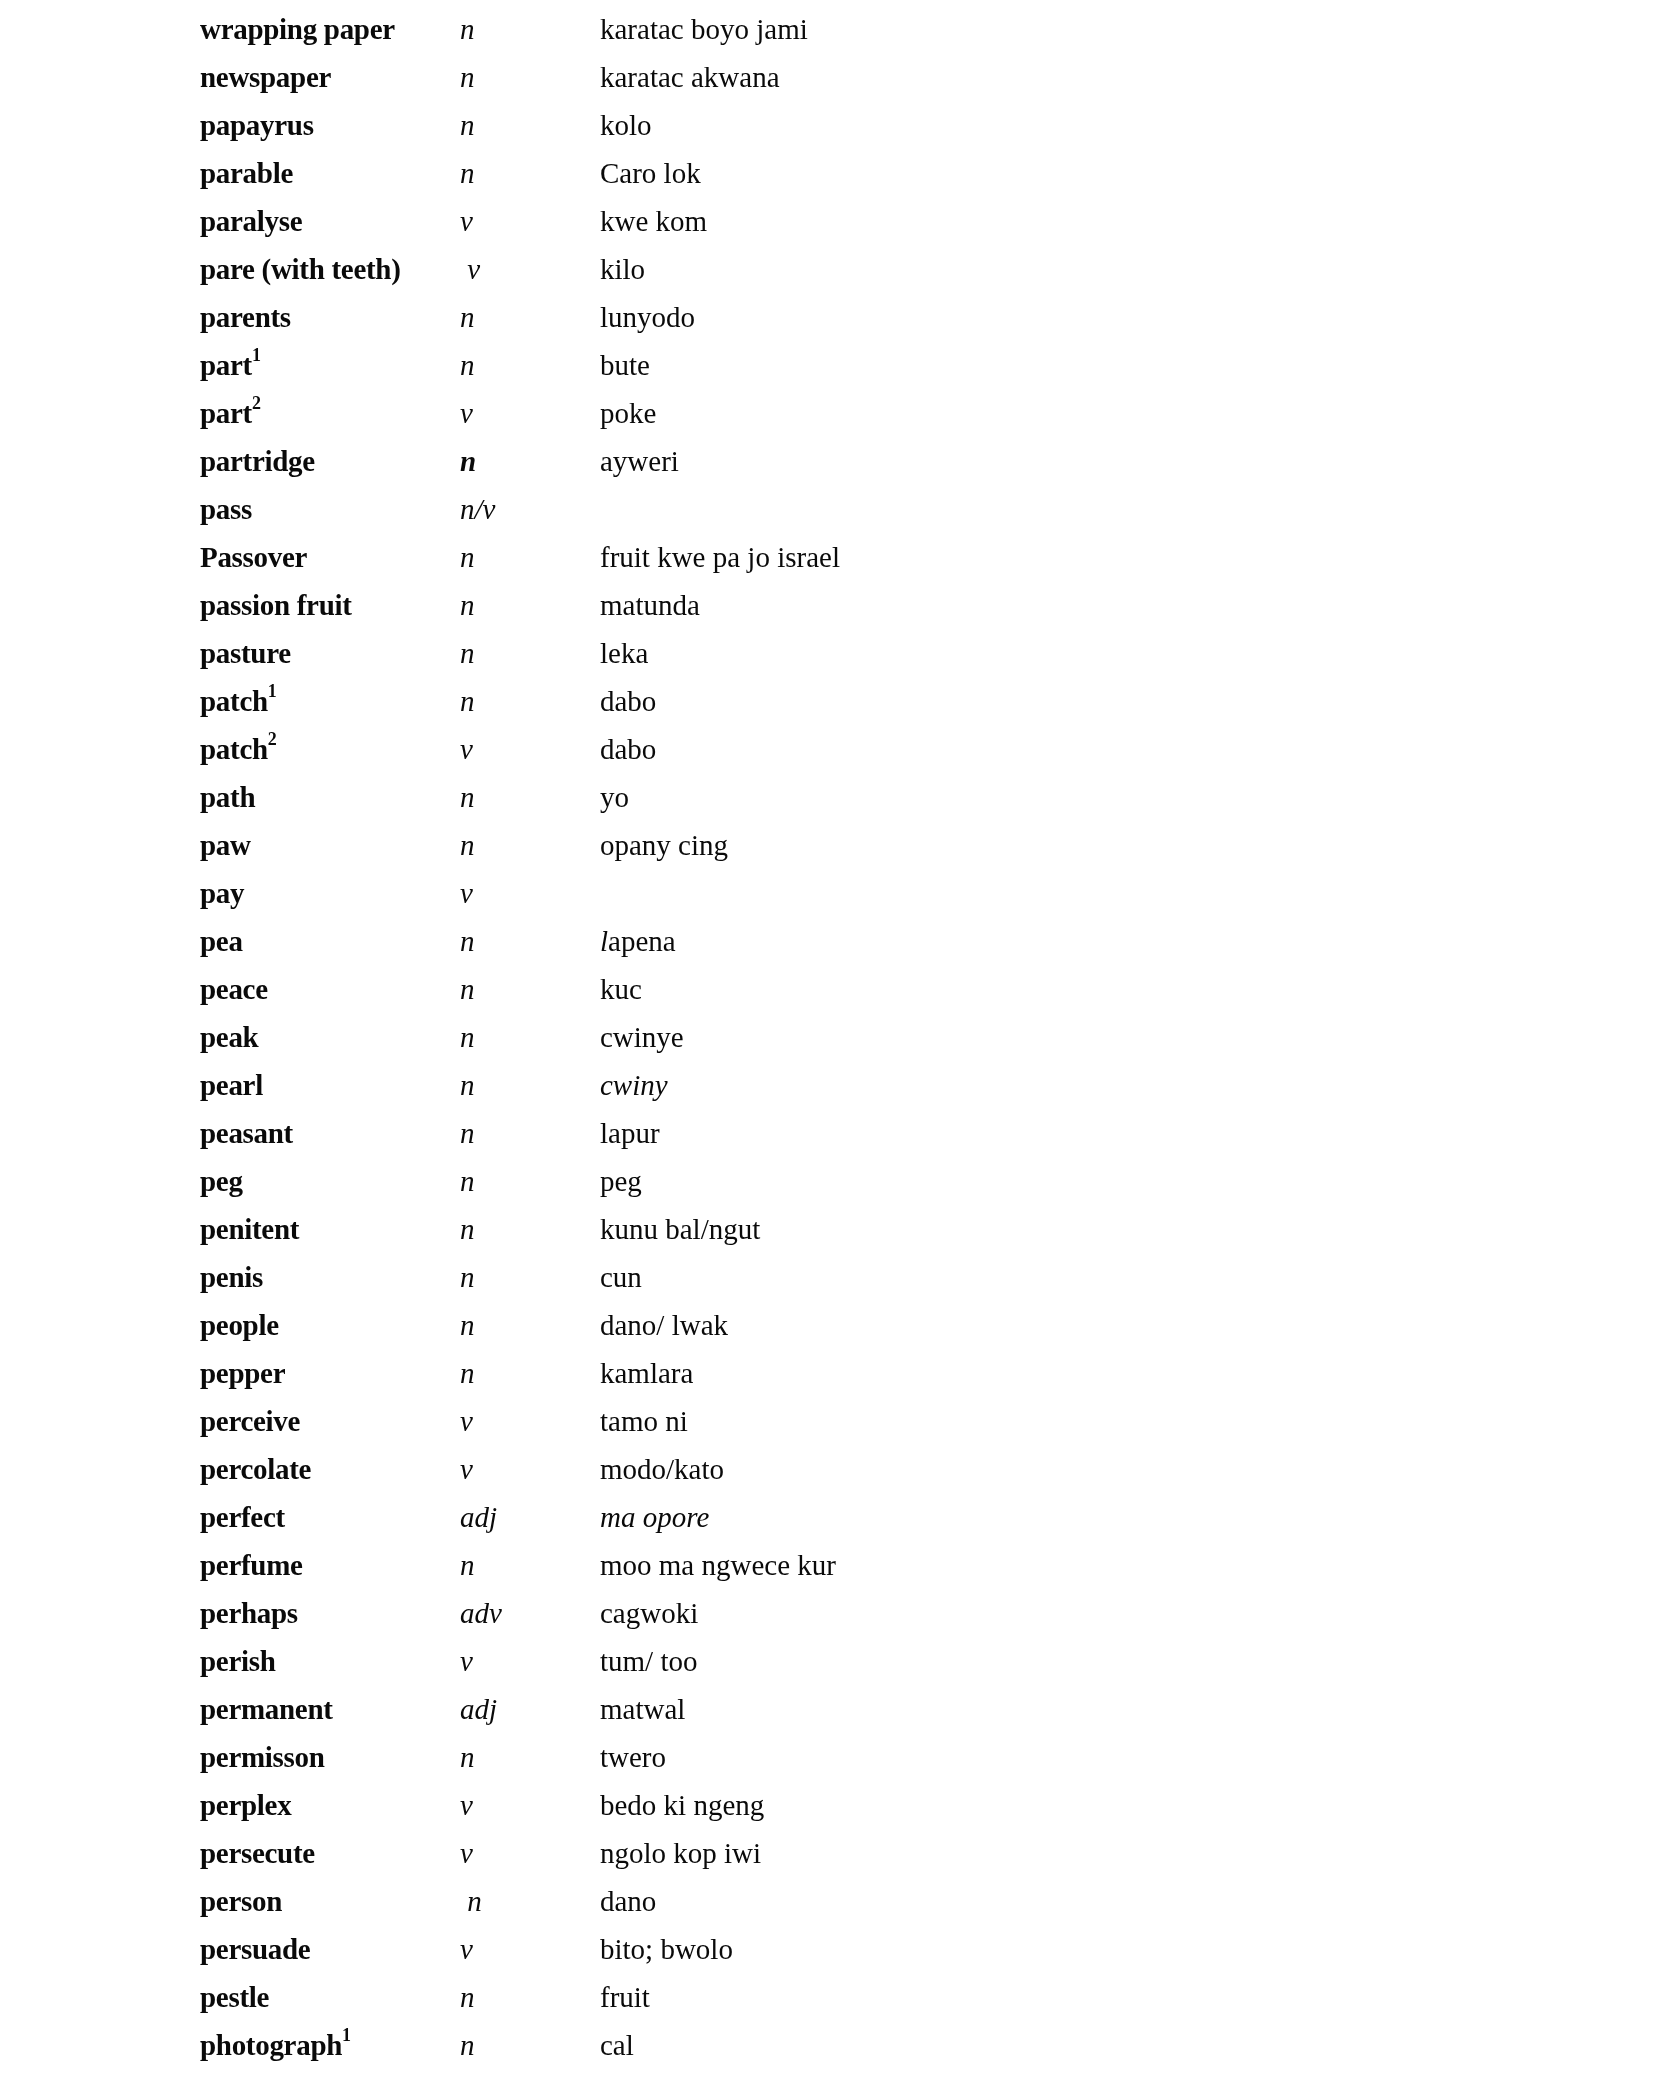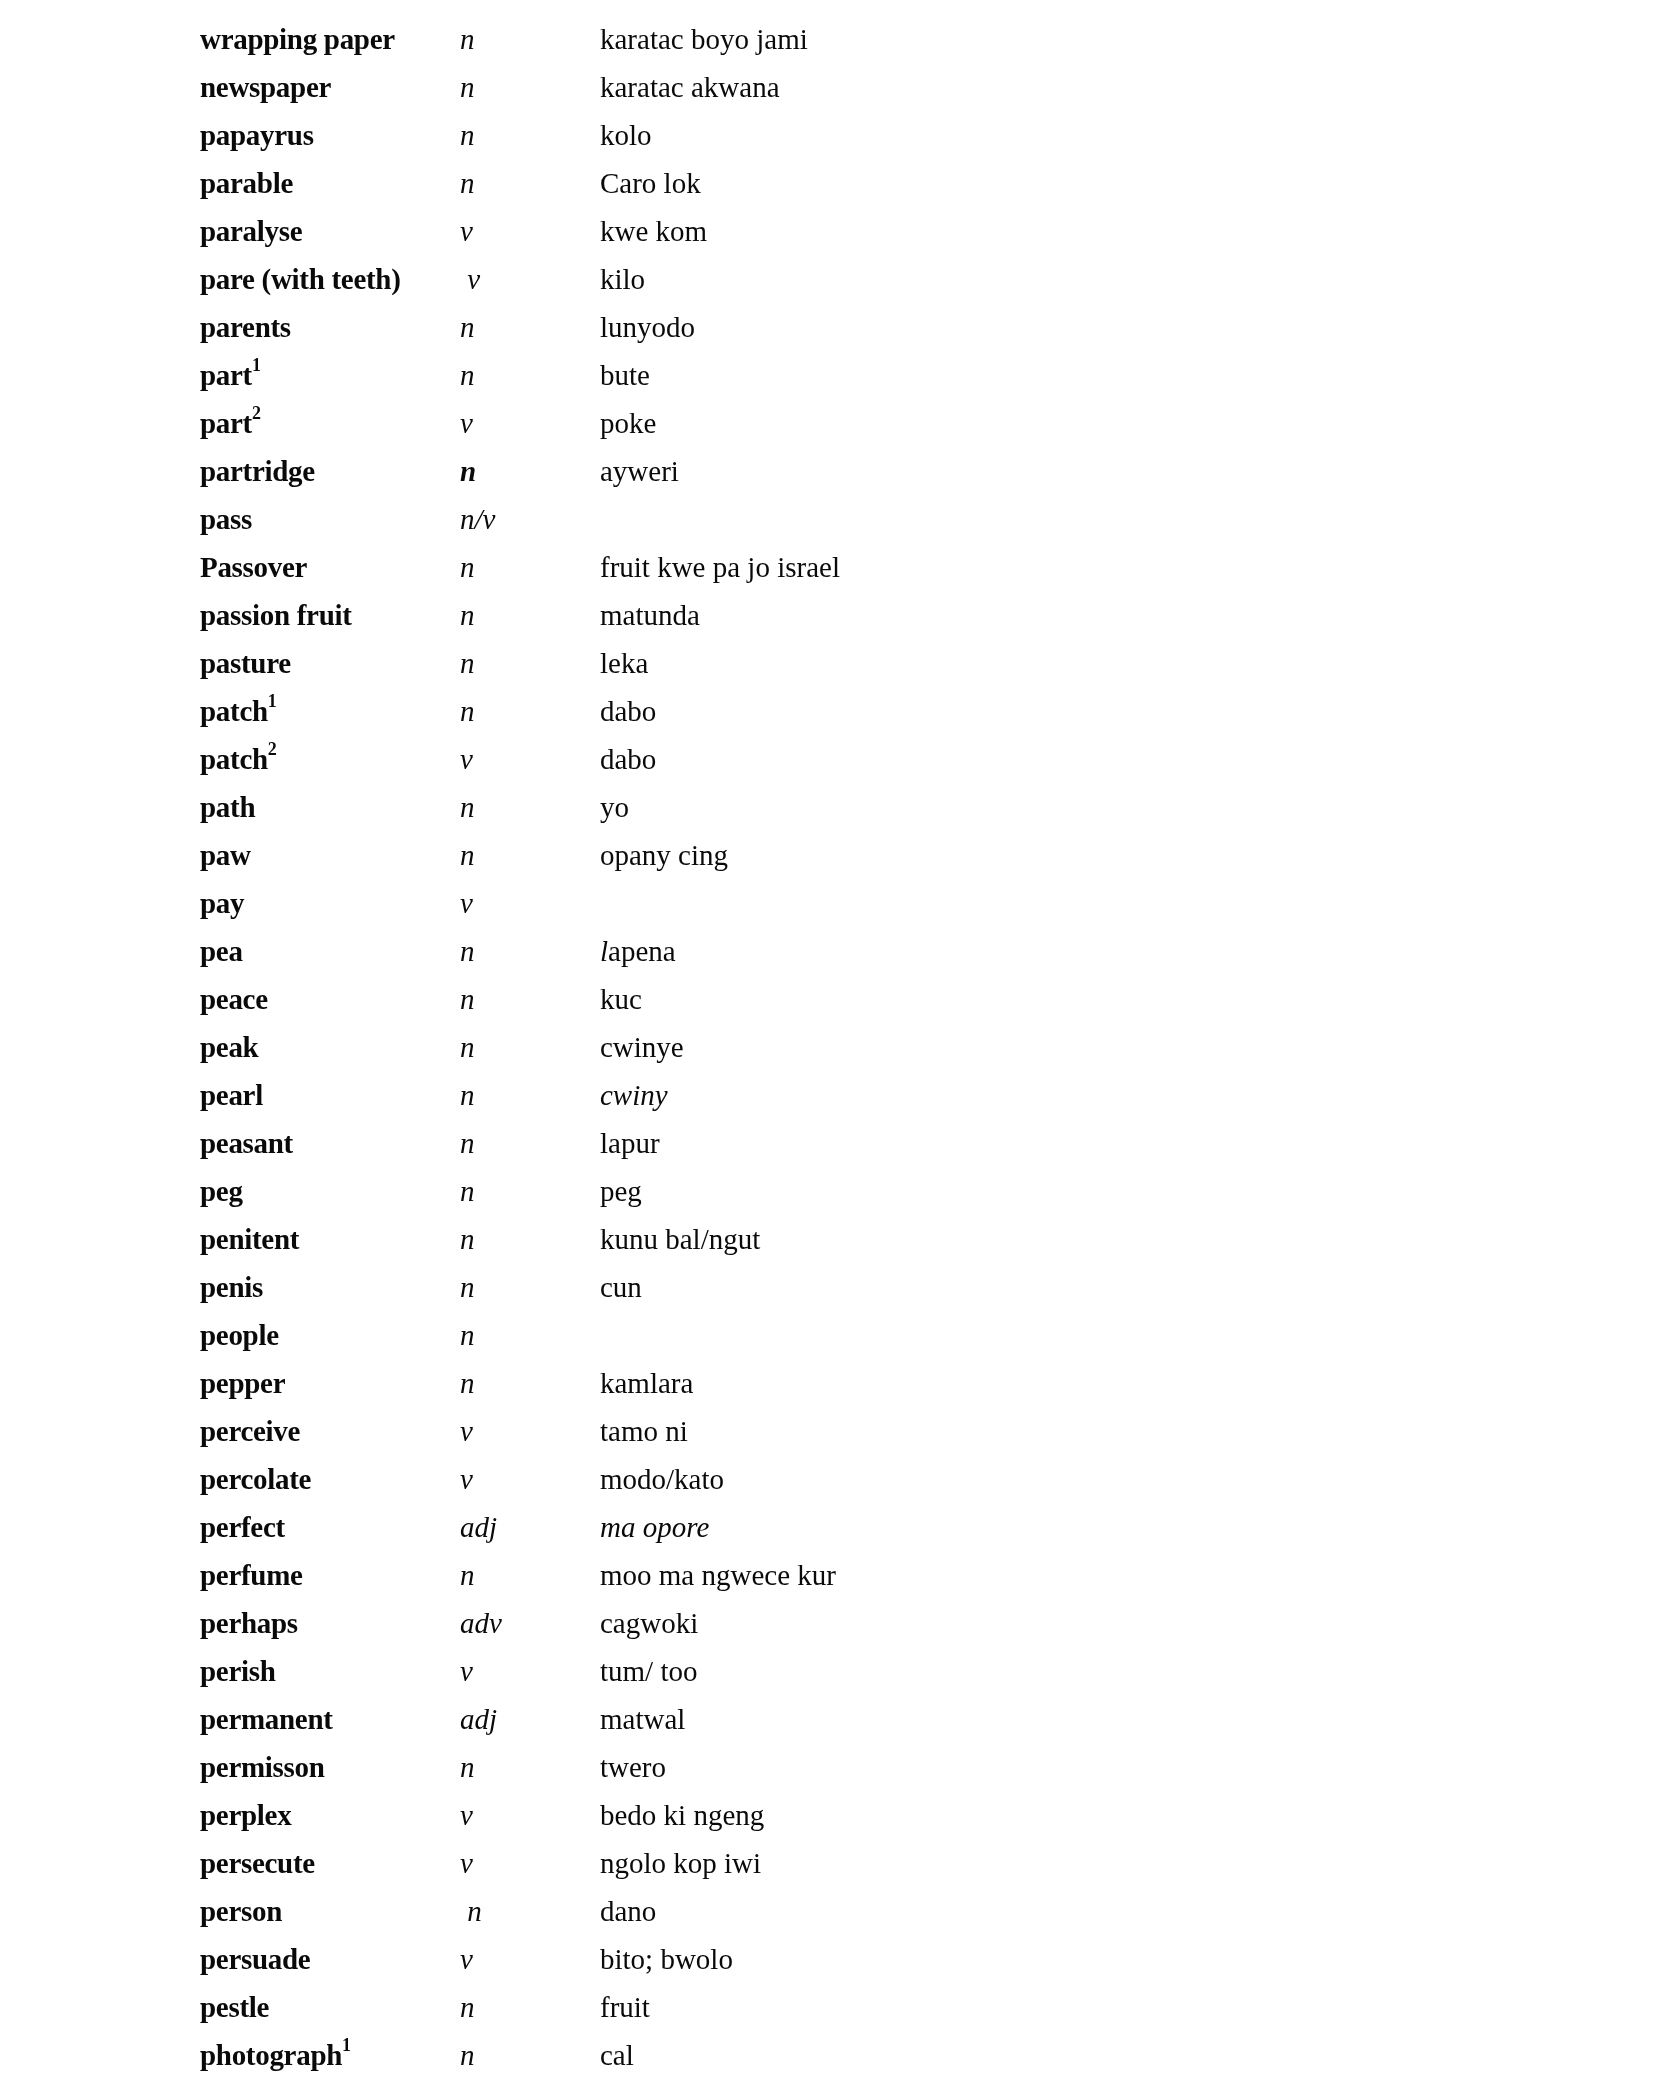--- a/index.html
+++ b/index.html
@@ -13,21 +13,21 @@
     color: #0a0a0a;
     font-family: "Liberation Serif", serif;
     overflow: hidden;
   }
   .page {
     width: 1654px;
     height: 2094px;
     position: relative;
   }
   .entries {
-    padding-top: 15px;
+    padding-top: 5px;
     margin-left: 200px;
   }
   .row {
     display: grid;
     grid-template-columns: 260px 140px 1fr;
     height: 48px;
     align-items: center;
     font-size: 29px;
     line-height: 1.2;
     white-space: nowrap;
@@ -215,20 +215,21 @@
 
   <div class="row">
     <div class="word"><span class="w">penis</span></div>
     <div class="pos">n</div>
     <div class="trans"><span>cun</span></div>
   </div>
 
   <div class="row">
     <div class="word"><span class="w">people</span></div>
     <div class="pos">n</div>
+    <div class="trans"><span>dano/ lwak</span></div>
   </div>
 
   <div class="row">
     <div class="word"><span class="w">pepper</span></div>
     <div class="pos">n</div>
     <div class="trans"><span>kamlara</span></div>
   </div>
 
   <div class="row">
     <div class="word"><span class="w">perceive</span></div>

